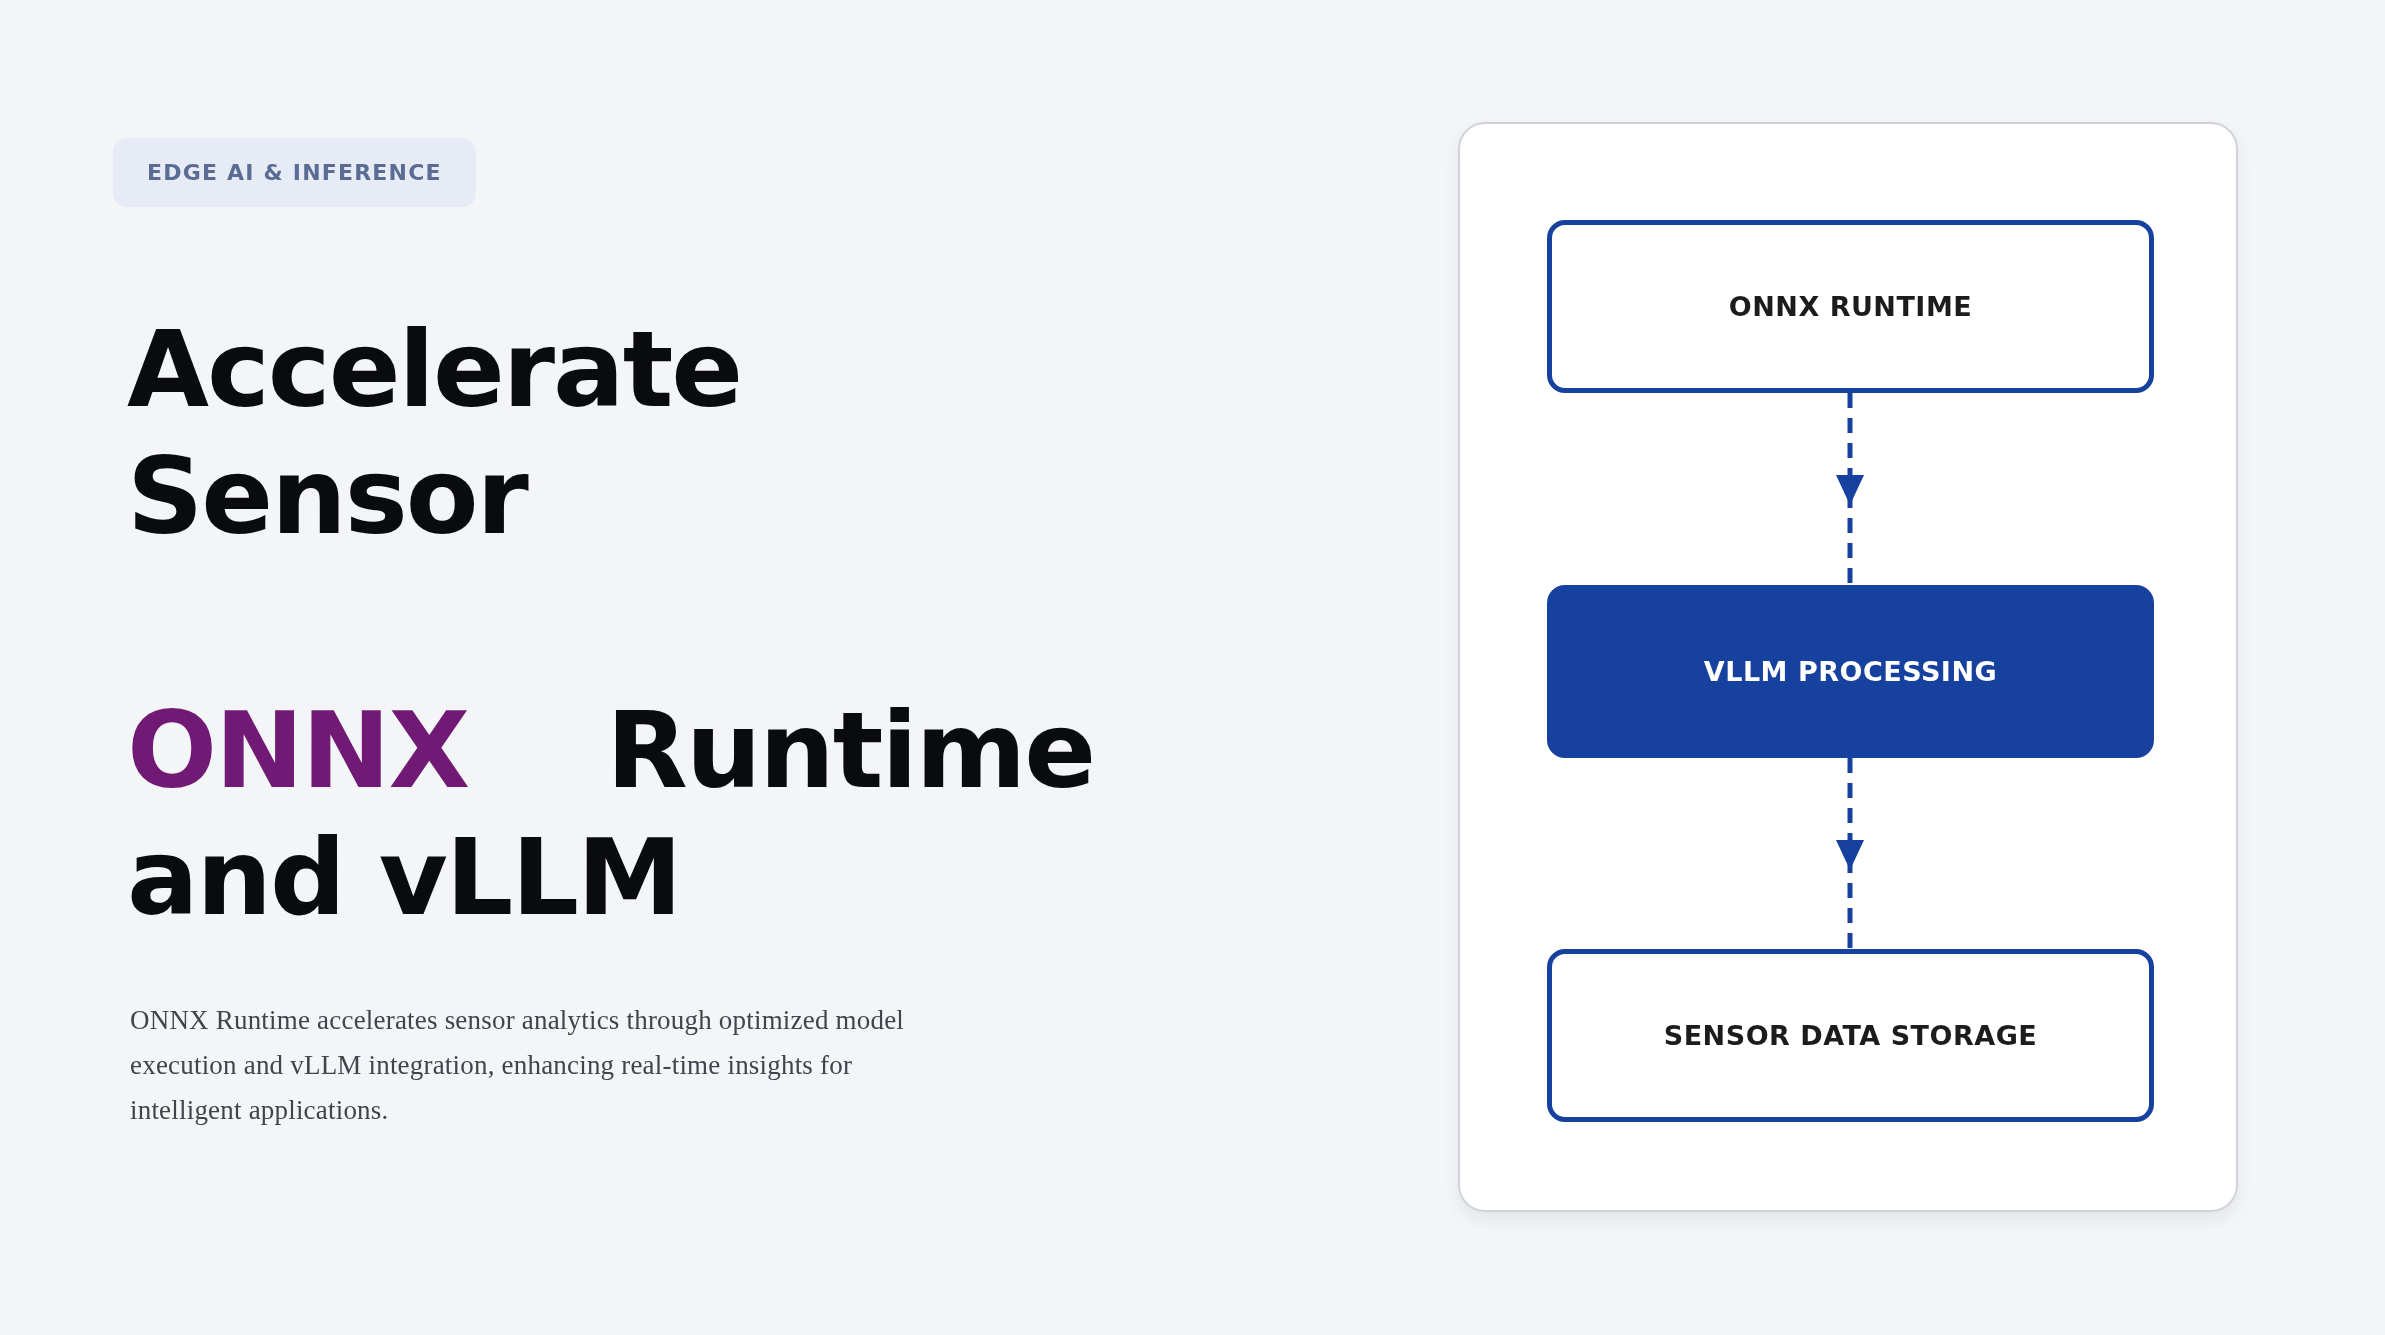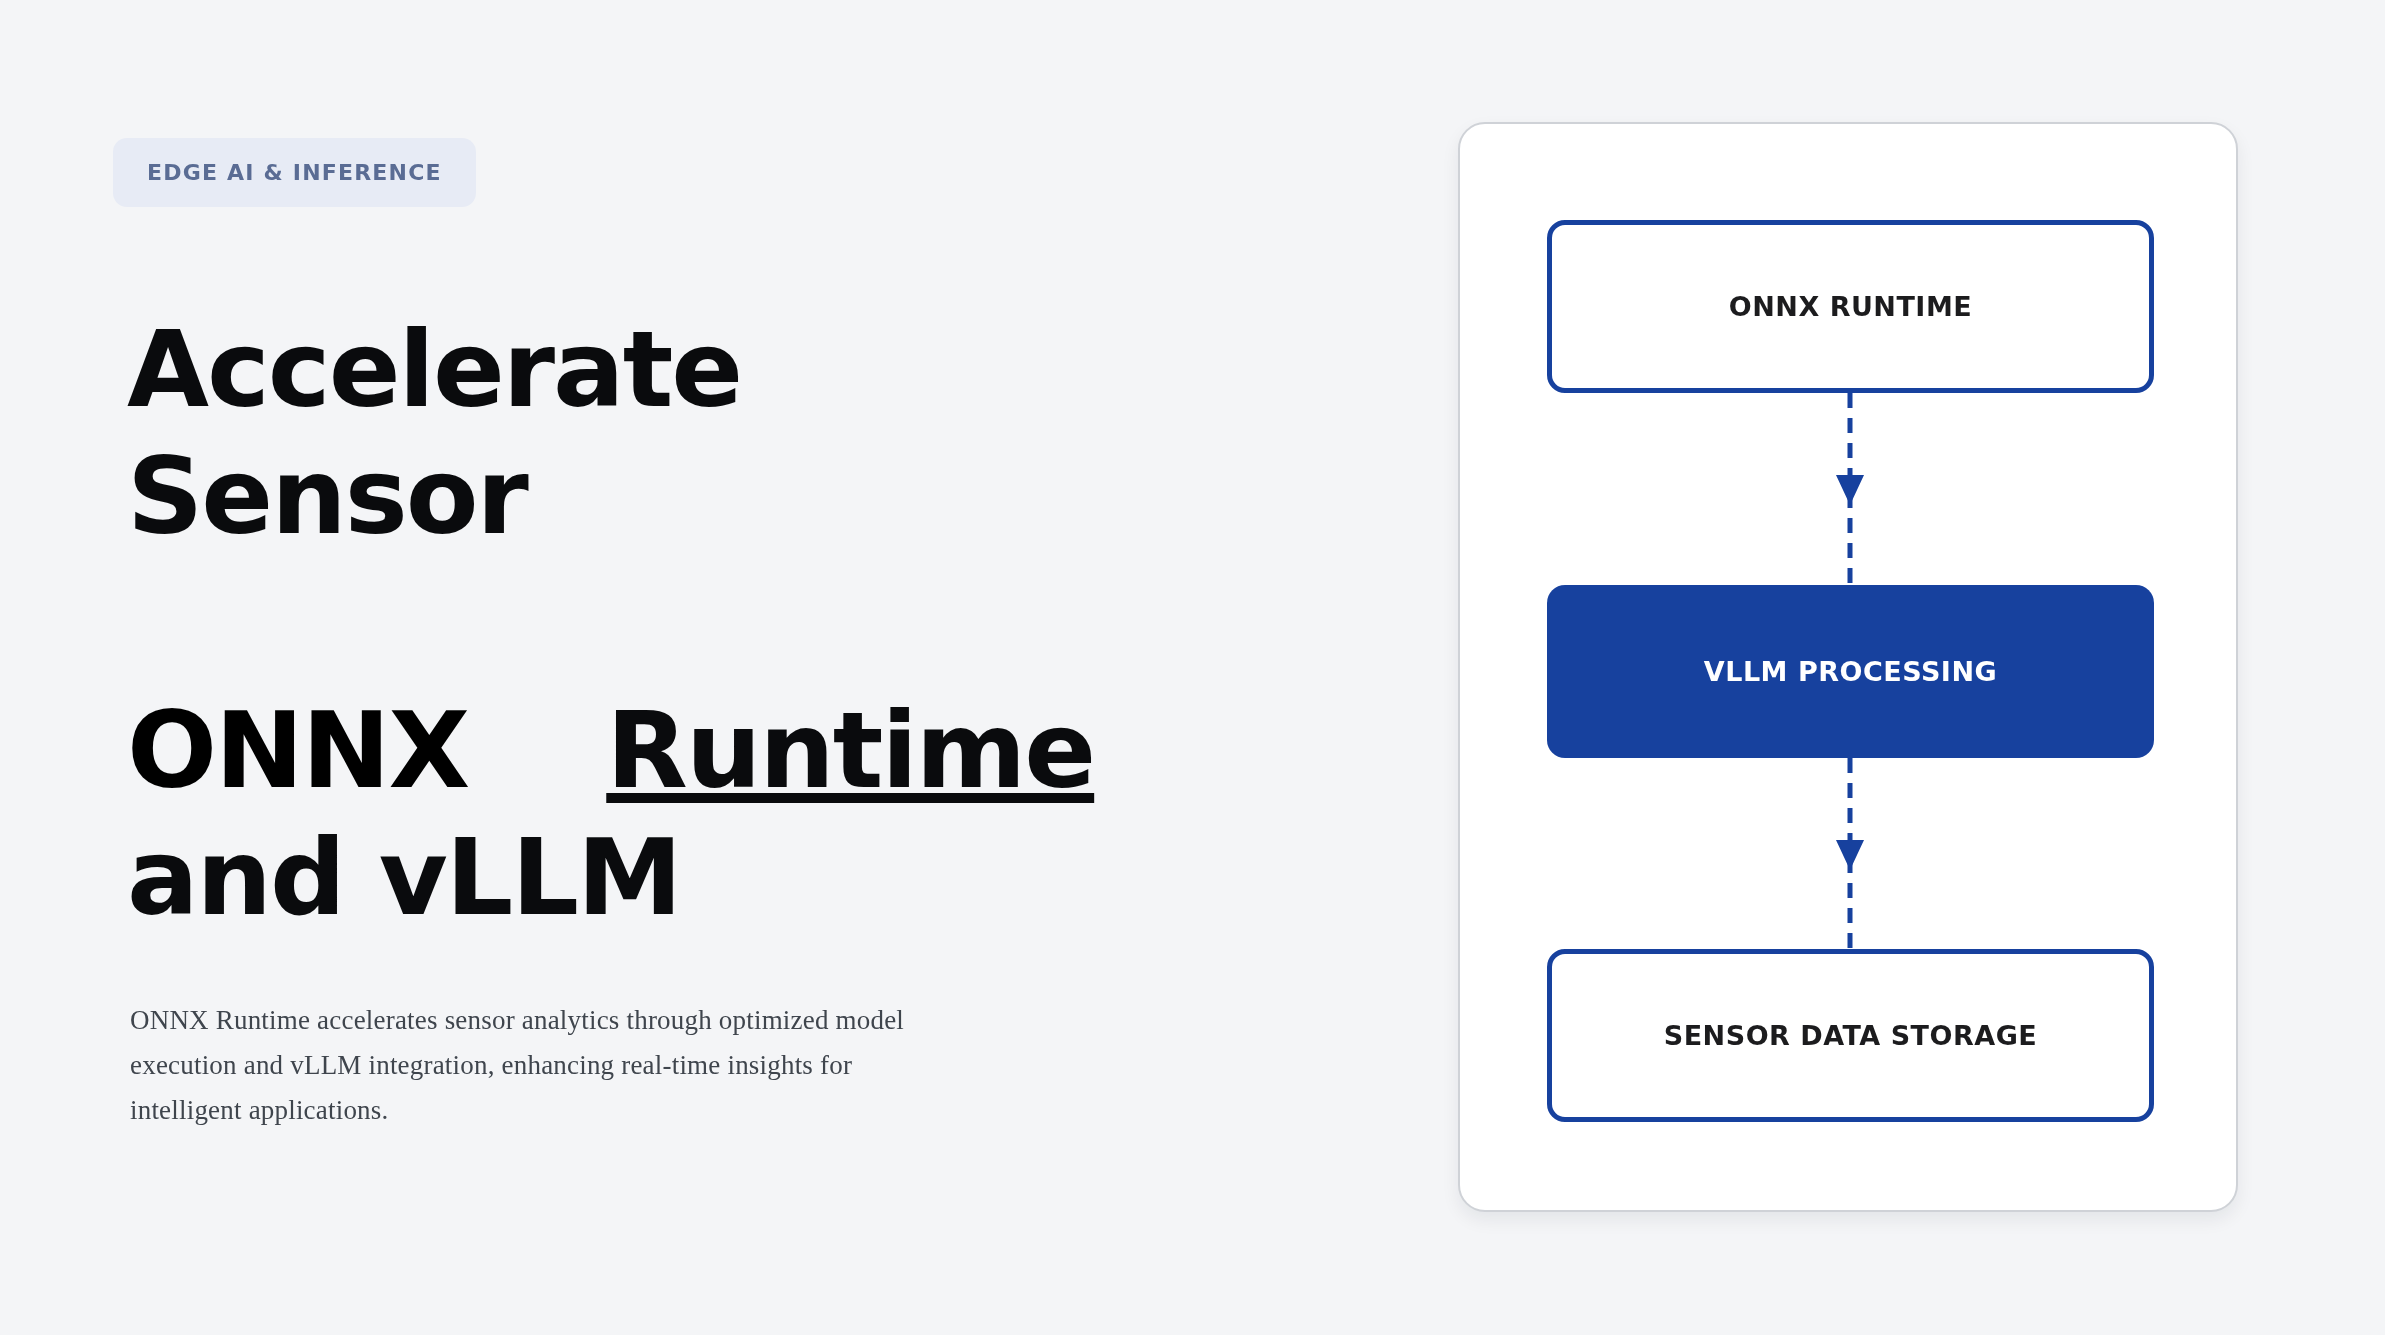--- a/index.html
+++ b/index.html
@@ -40,22 +40,22 @@
     position: absolute;
     left: 127px;
     top: 306px;
     font-size: 106px;
     line-height: 127px;
     font-weight: bold;
     letter-spacing: -2px;
     color: #0a0b0d;
     white-space: nowrap;
   }
-  .headline .hl { color: #000000; }
-  .headline .word-gap { margin-left: 138px; text-decoration: underline; }
+  .headline .hl { color: #701a75; }
+  .headline .word-gap { margin-left: 138px; }
 
   .desc {
     position: absolute;
     left: 130px;
     top: 998px;
     font-size: 27px;
     line-height: 45px;
     color: #3f454d;
     letter-spacing: 0.2px;
     font-family: Liberation Serif, serif;

